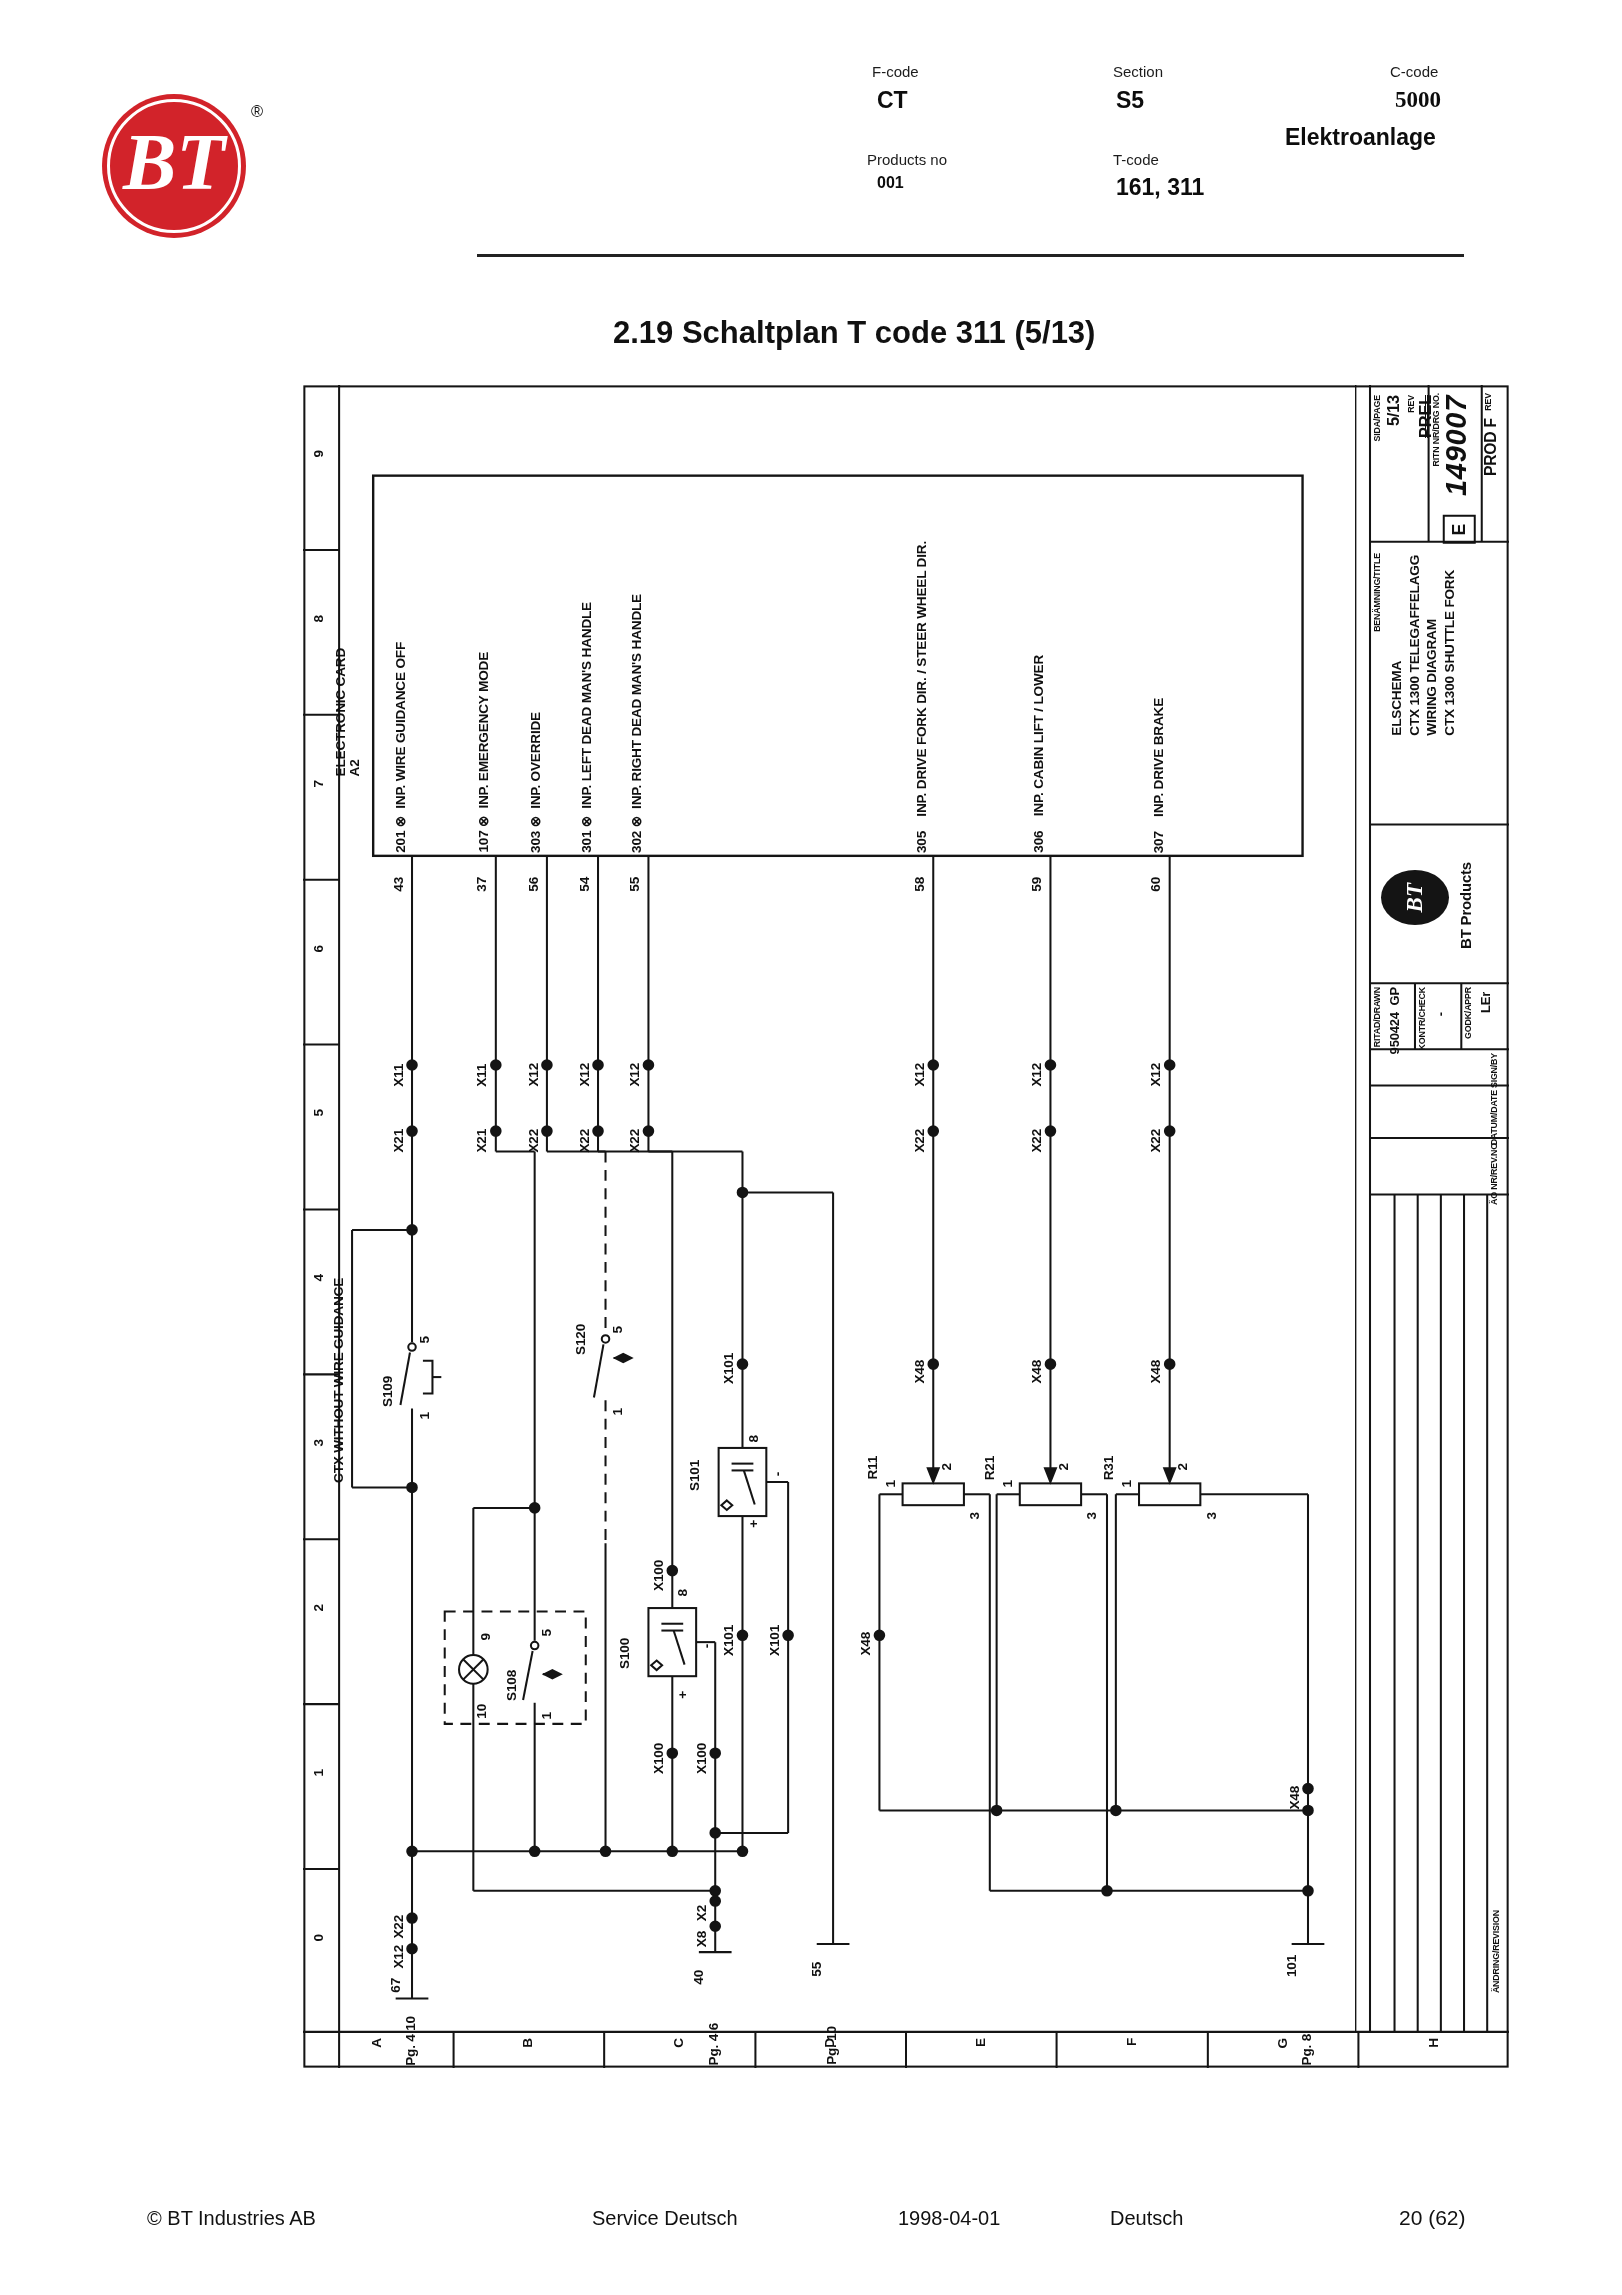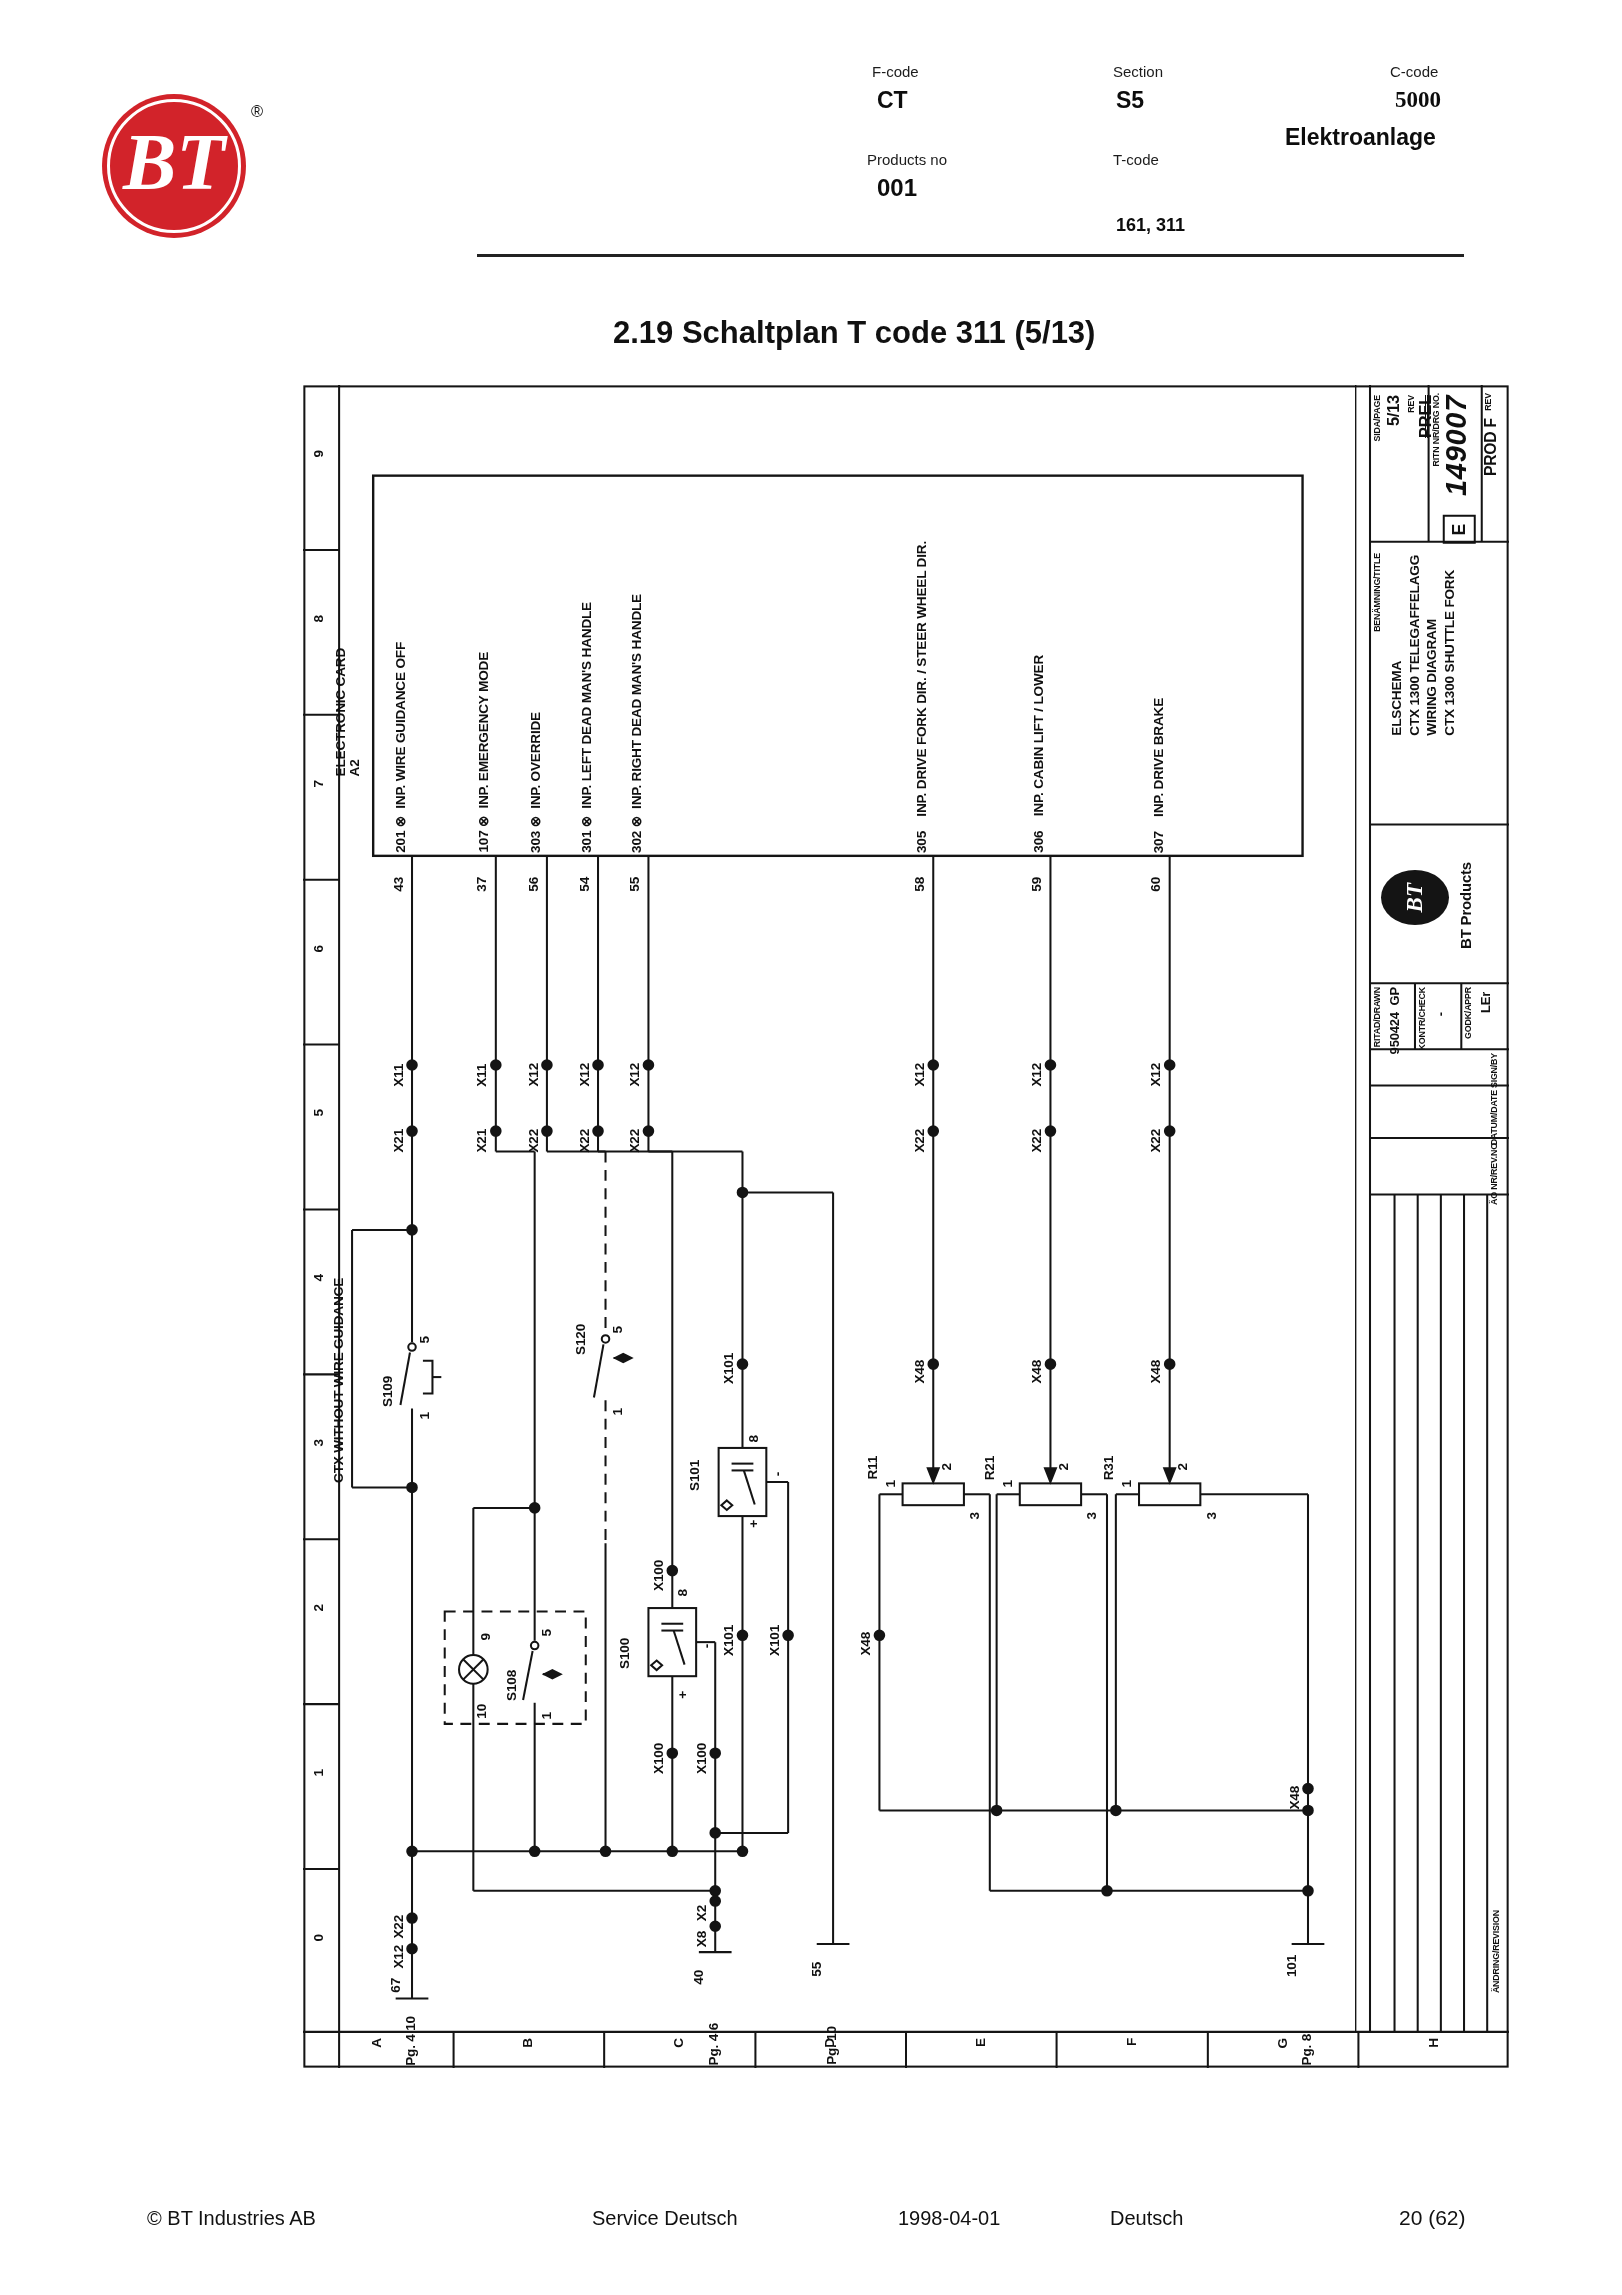--- a/index.html
+++ b/index.html
@@ -41,23 +41,23 @@
 <div class="abs" style="left:251px;top:102px;font-size:16.4px;">®</div>
 
 <div class="hlabel" style="left:872px;top:63px;">F-code</div>
 <div class="hval" style="left:877px;top:87px;">CT</div>
 <div class="hlabel" style="left:1113px;top:63px;">Section</div>
 <div class="hval" style="left:1116px;top:87px;">S5</div>
 <div class="hlabel" style="left:1390px;top:63px;">C-code</div>
 <div class="hval" style="left:1395px;top:87px;font-family:Liberation Serif, serif;">5000</div>
 <div class="hval" style="left:1285px;top:124px;">Elektroanlage</div>
 <div class="hlabel" style="left:867px;top:151px;">Products no</div>
-<div class="hval" style="left:877px;top:174px;font-size:24px;">001</div>
+<div class="hval" style="left:877px;top:174px;font-size:16px;">001</div>
 <div class="hlabel" style="left:1113px;top:151px;">T-code</div>
-<div class="hval" style="left:1116px;top:174px;font-size:18px;margin-top:41px;">161, 311</div>
+<div class="hval" style="left:1116px;top:174px;font-size:23px;">161, 311</div>
 <div class="abs" style="left:477px;top:254px;width:987px;height:2.7px;background:#222;"></div>
 
 <div class="abs" style="left:613px;top:315px;font-size:31px;font-weight:700;">2.19  Schaltplan T code 311 (5/13)</div>
 
 <div id="sheet">
 
 <svg width="1206" height="1683" viewBox="0 0 1770 2470" style="position:absolute;left:0;top:0;" stroke="#141414" fill="none" stroke-width="3">
 
   <rect x="2" y="2" width="1766" height="2466"></rect>
   <line x1="53" y1="0" x2="53" y2="2470"></line>

